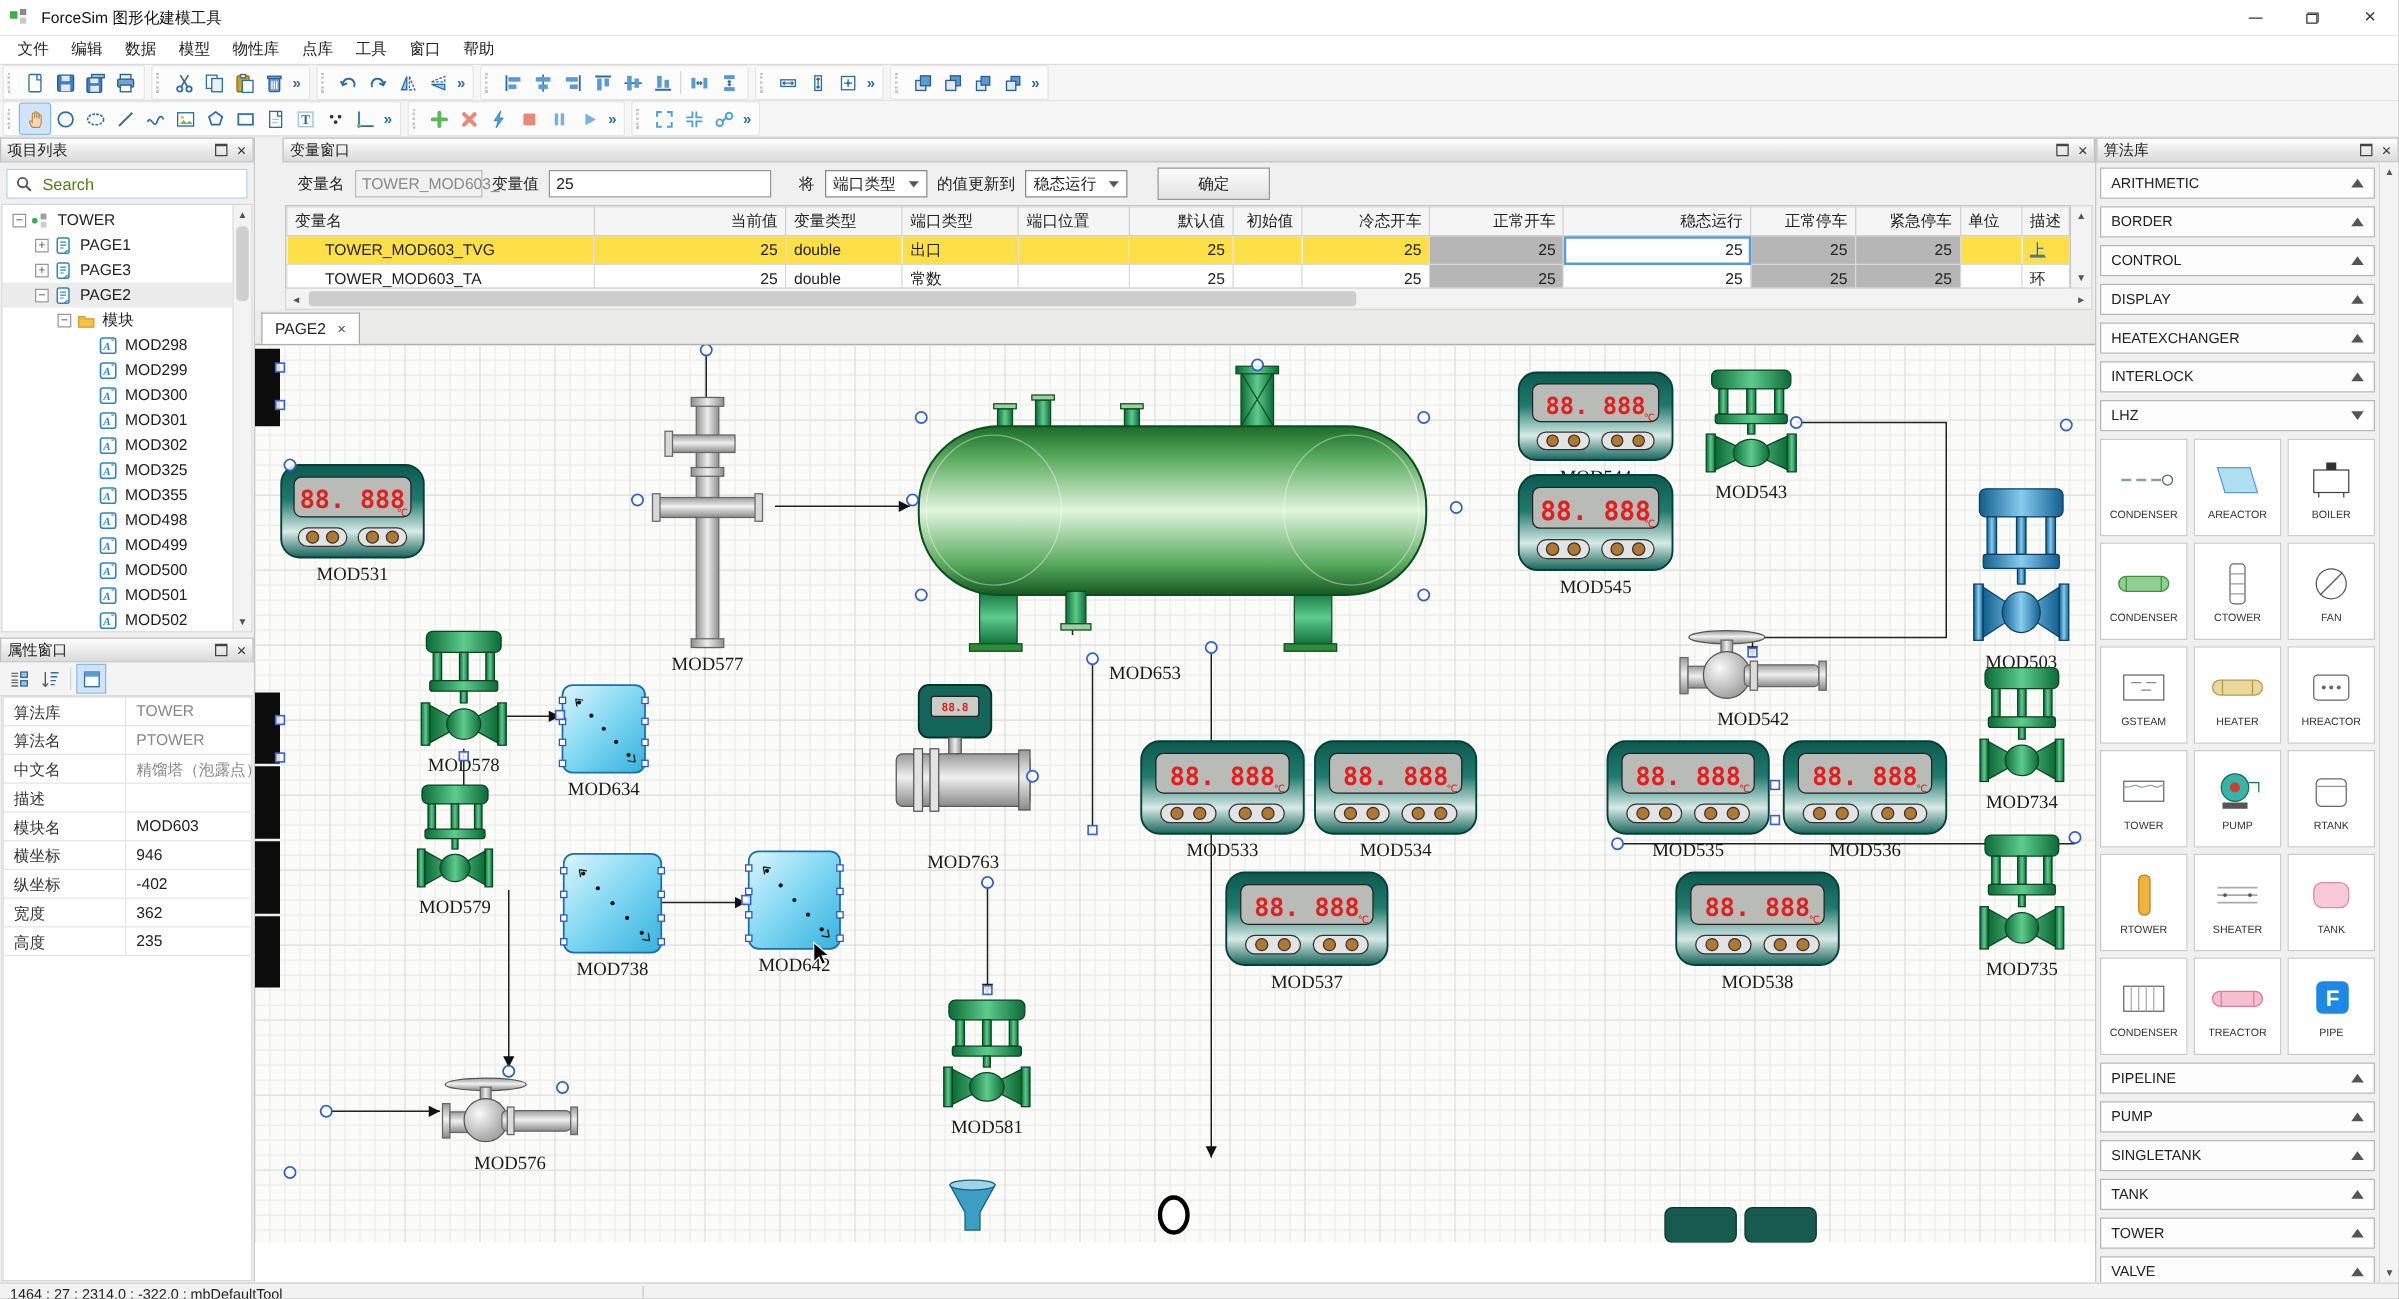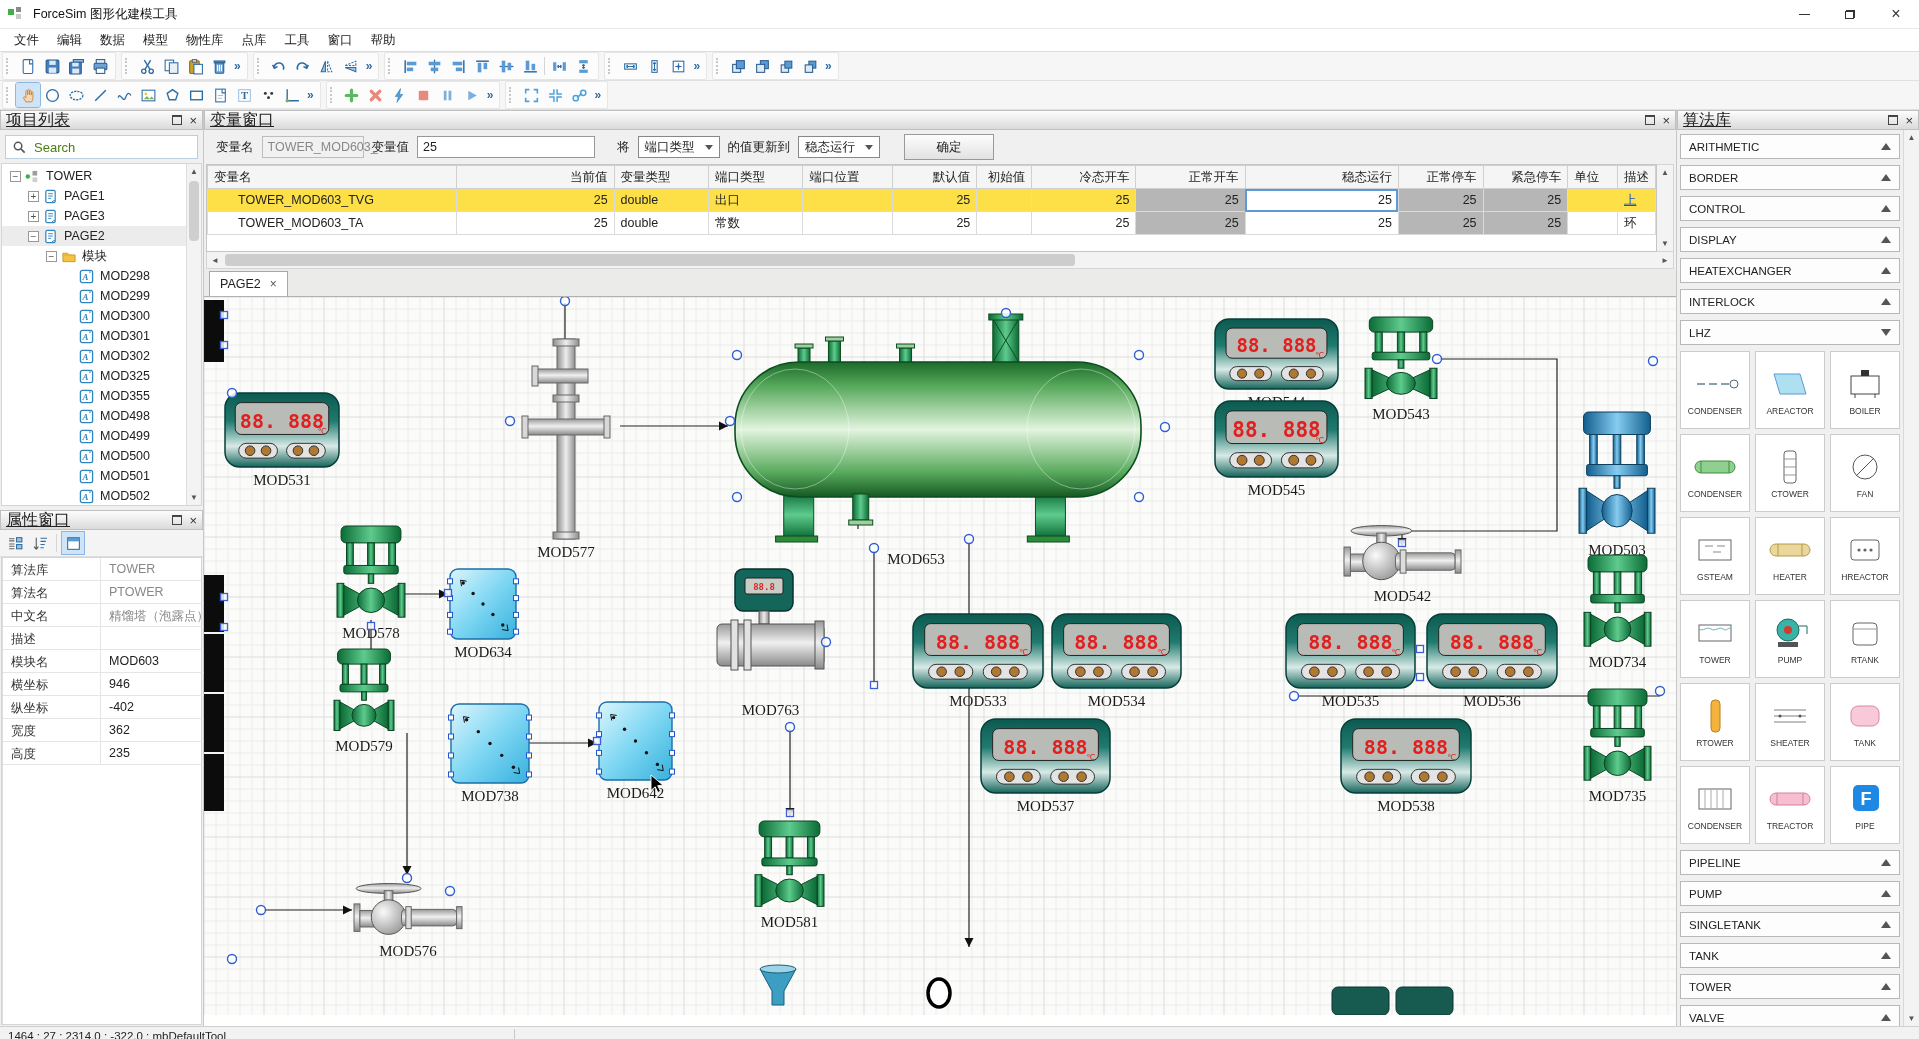--- a/index.html
+++ b/index.html
@@ -10,39 +10,39 @@
   .titlebar{height:28px;background:#fff;display:flex;align-items:center;border-bottom:1px solid #e8e8e8;}
   .apptitle{font-size:12.5px;color:#111;margin-left:4px;}
   .wbtns{margin-left:auto;display:flex;height:100%;}
   .wbtn{width:46px;display:flex;align-items:center;justify-content:center;color:#333;}
   .minline{width:11px;height:1px;background:#333;}
   .restbox{position:relative;width:10px;height:9px;}
   .restbox .b1{position:absolute;right:0;top:0;width:7px;height:6px;border:1px solid #333;background:#fff;}
   .restbox .b2{position:absolute;left:0;bottom:0;width:7px;height:6px;border:1px solid #333;background:#fff;}
   .closeg{font-size:16px;line-height:1;}
   
-  .menubar{height:22px;background:#fff;display:flex;align-items:center;padding-left:5px;border-bottom:1px solid #ddd;}
+  .menubar{height:22px;background:#fff;display:flex;padding-left:5px;border-bottom:1px solid #ddd;}
   .mitem{padding:2px 9px;font-size:12.5px;}
   
   .tb{height:28px;background:#f6f6f6;display:flex;align-items:center;border-bottom:1px solid #e1e1e1;padding-left:2px;}
   .tgroup{display:flex;align-items:center;background:#fcfcfc;border:1px solid #e6e6e6;border-radius:2px;margin-right:5px;padding:0 3px;height:26px;}
   .tgrip{width:4px;height:16px;border-left:2px dotted #c6c6c6;margin-right:4px;}
   .tbtn{width:24px;height:24px;display:flex;align-items:center;justify-content:center;border-radius:2px;background:transparent;border:none;padding:0;}
   .tbtn.sel{background:#cfe4f7;outline:1px solid #8ab8e6;}
   .chev{color:#2e6da4;font-weight:bold;font-size:12px;padding:0 3px;}
   .tsep{width:1px;height:18px;background:#d5d5d5;margin:0 2px;}
   
   .main{display:flex;height:916px;}
   .leftcol{width:204px;display:flex;flex-direction:column;background:#f0f0f0;border-right:1px solid #c8c8c8;box-sizing:border-box;}
   .rightcol{width:243px;display:flex;flex-direction:column;background:#f0f0f0;border-left:1px solid #c8c8c8;box-sizing:border-box;}
   .centercol{flex:1;min-width:0;display:flex;flex-direction:column;}
   
   .panel{display:flex;flex-direction:column;background:#f0f0f0;min-height:0;}
   .phead{height:20px;flex:none;background:linear-gradient(#fdfdfd,#dadada);border:1px solid #c0c0c0;display:flex;align-items:center;padding:0 5px;box-sizing:border-box;}
-  .ptitle{font-size:16px;color:#222;text-decoration:underline;}
+  .ptitle{font-size:12px;color:#222;}
   .phbtns{margin-left:auto;display:flex;gap:7px;align-items:center;}
   .floaticon{width:8px;height:7px;border:1px solid #444;border-top-width:2px;}
   .closex{font-size:13px;color:#333;line-height:1;}
   
   #projectPanel{height:397px;}
   .searchrow{margin:5px 5px 4px 5px;background:#fff;border:1px solid #bccfe0;height:24px;flex:none;display:flex;align-items:center;padding:0 6px;gap:7px;box-sizing:border-box;}
   .searchtxt{color:#4d7c0f;font-size:13px;}
   .treewrap{flex:1;min-height:0;background:#fff;margin:0 1px 1px 1px;border:1px solid #d5d5d5;display:flex;overflow:hidden;}
   .tree{flex:1;padding-top:2px;overflow:hidden;}
   .trow{height:20px;display:flex;align-items:center;white-space:nowrap;}
@@ -61,21 +61,21 @@
   .pbtn{width:22px;height:22px;display:flex;align-items:center;justify-content:center;border:none;background:transparent;padding:0;}
   .pbtn.act{background:#cfe4f7;outline:1px solid #8ab8e6;}
   .pgrid{flex:1;background:#fff;border:1px solid #d5d5d5;margin:0 1px 1px 1px;display:flex;min-height:0;}
   .pgutter{width:12px;background:#f0f0f0;border-right:1px solid #ddd;}
   .prows{flex:1;}
   .prow{display:flex;height:22px;border-bottom:1px solid #e5e5e5;}
   .plabel{width:98px;box-sizing:border-box;padding:4px 0 0 8px;color:#333;border-right:1px solid #e5e5e5;font-size:12.5px;}
   .pvalue{flex:1;padding:4px 0 0 8px;font-size:12.5px;white-space:nowrap;overflow:hidden;}
   .pvalue.muted{color:#888;}
   
-  #varPanel{height:159px;flex:none;display:flex;flex-direction:column;background:#f0f0f0;}
+  #varPanel{height:138px;flex:none;display:flex;flex-direction:column;background:#f0f0f0;margin-left:22px;}
   .vcontrols{height:34px;flex:none;display:flex;align-items:center;gap:8px;padding-left:12px;}
   .vlabel{font-size:12.5px;}
   .vinput{height:22px;border:1px solid #999;background:#fff;padding:0 5px;display:flex;align-items:center;font-size:12.5px;box-sizing:border-box;}
   .vinput.dis{background:#f1f1f1;color:#888;border-color:#bdbdbd;width:102px;}
   .vinput.val{width:178px;}
   .vselect{height:22px;border:1px solid #888;background:#fff;display:flex;align-items:center;padding:0 6px;gap:10px;font-size:12.5px;box-sizing:border-box;}
   .selarrow{width:0;height:0;border-left:4px solid transparent;border-right:4px solid transparent;border-top:5px solid #555;}
   .vbtn{width:88px;height:24px;background:linear-gradient(#fdfdfd,#e2e2e2);border:1px solid #999;display:flex;align-items:center;justify-content:center;font-size:12.5px;}
   .vtablezone{flex:1;min-height:0;display:flex;flex-direction:column;margin:0 2px;}
   .vtr{flex:1;display:flex;min-height:0;}

